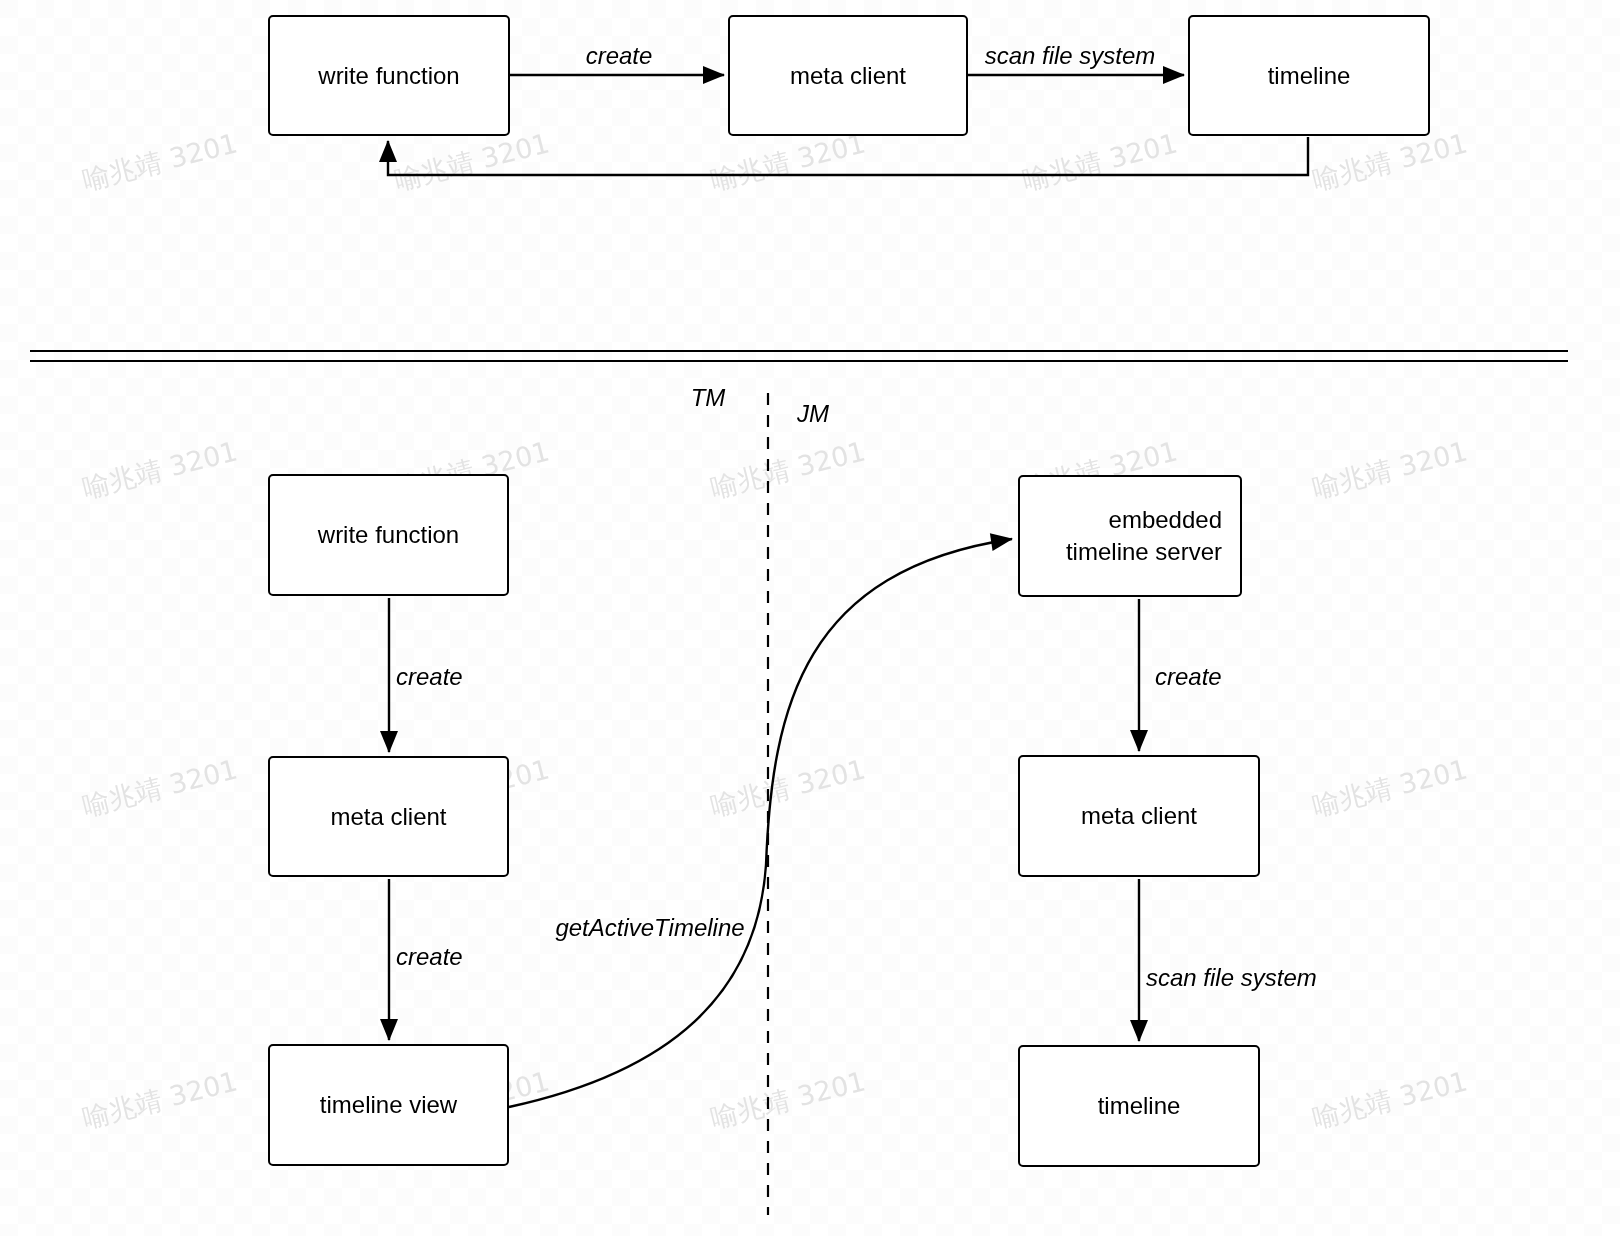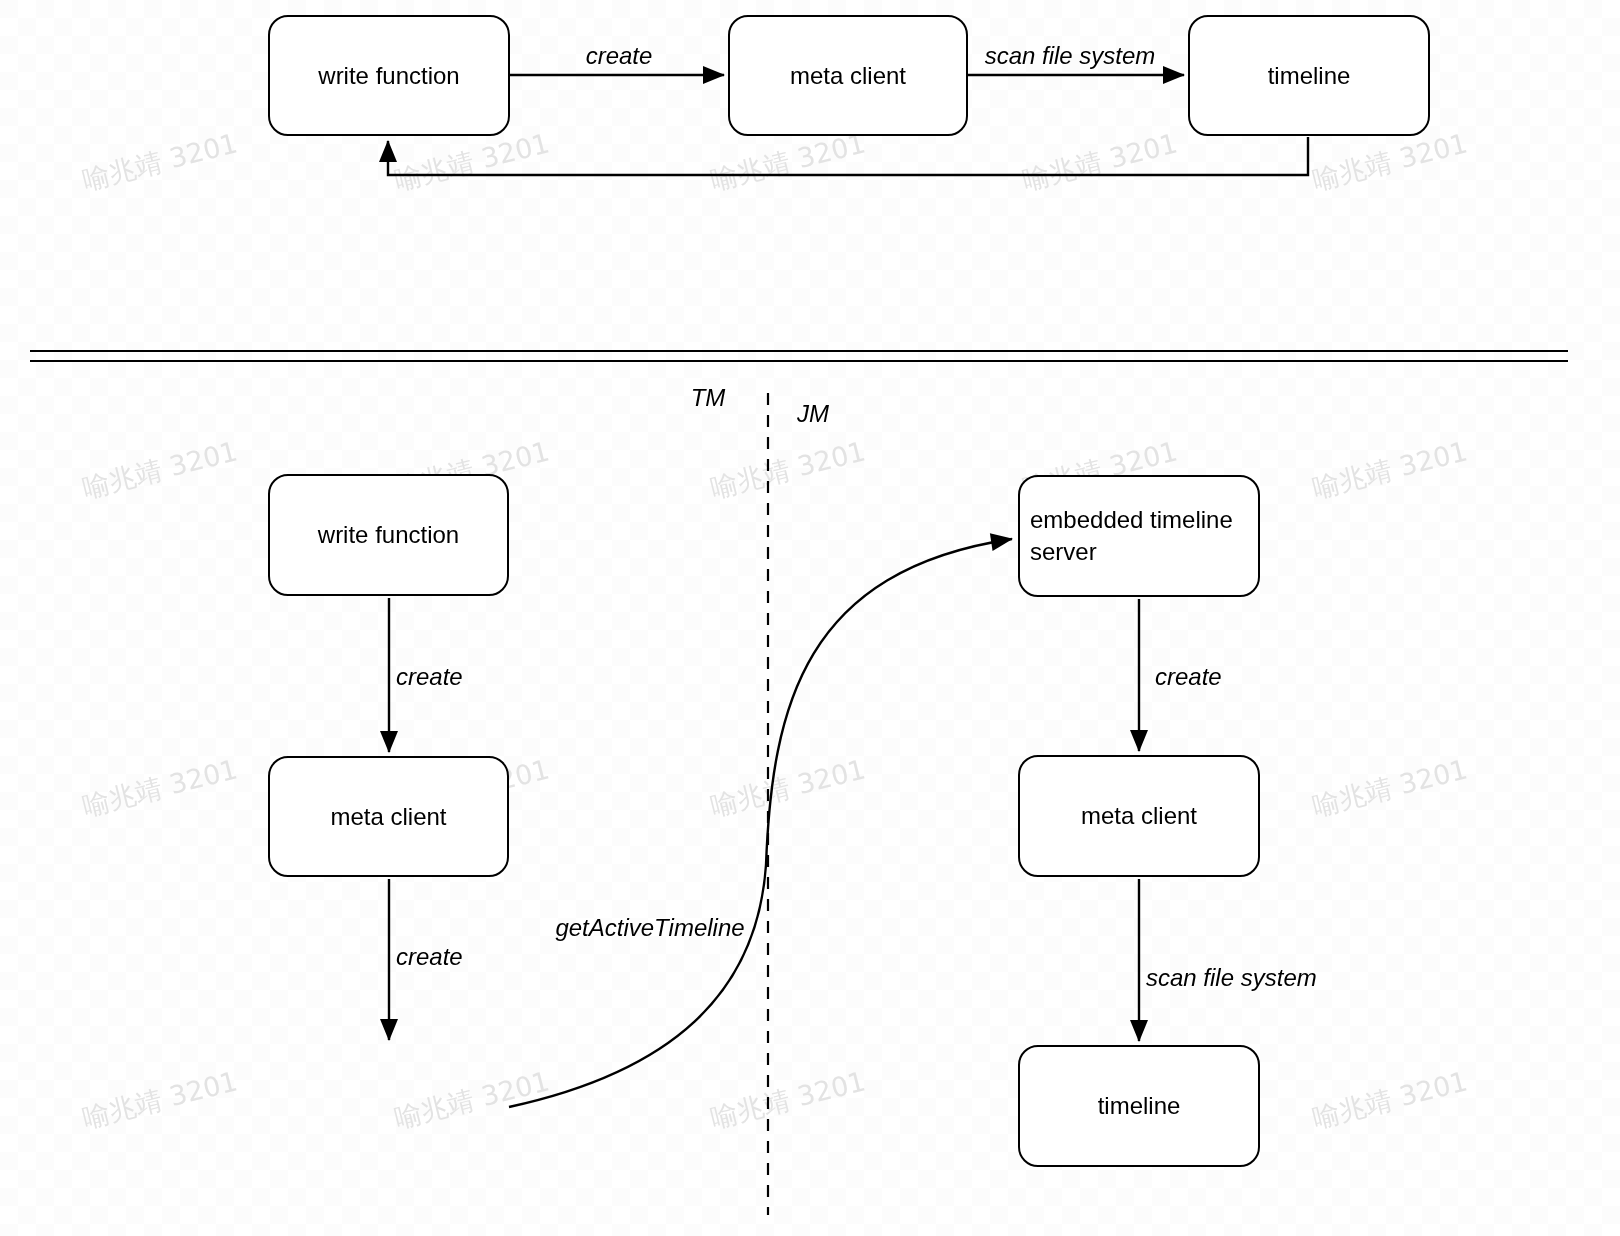--- a/index.html
+++ b/index.html
@@ -12,25 +12,25 @@
     position:relative;width:1620px;height:1236px;overflow:hidden;
     background:
       repeating-conic-gradient(#ffffff 0% 25%, #fcfcfc 0% 50%) 0 0 / 36px 36px;
   }
   .layer{position:absolute;left:0;top:0;width:1620px;height:1236px;}
   svg.layer{pointer-events:none;}
   .box{
     position:absolute;
     background:#fff;
     border:2.5px solid #000;
-    border-radius:20px;
+    border-radius:5px;
     display:flex;align-items:center;justify-content:center;
-    text-align:left;
+    text-align:right;
     font-size:24px;line-height:1.32;
-    padding:0 10px;box-sizing:border-box;
+    padding:0 18px;box-sizing:border-box;
   }
   .lbl{
     position:absolute;
     font-size:24px;line-height:1.1;
     white-space:nowrap;
     font-style:italic;
   }
   .lbl.center{transform:translate(-50%,-50%);}
   .lbl.vmid{transform:translateY(-50%);}
   .wm{
@@ -115,22 +115,25 @@
 
   <div class="lbl center" style="left:708px;top:398px">TM</div>
   <div class="lbl center" style="left:813px;top:414px">JM</div>
 
   <div class="box" style="left:268px;top:474px;width:241px;height:122px">
     <span>write function</span>
   </div>
   <div class="box" style="left:268px;top:756px;width:241px;height:121px">
     <span>meta client</span>
   </div>
+  <div class="box" style="left:268px;top:1044px;width:241px;height:122px">
+    <span>timeline view</span>
+  </div>
 
-  <div class="box" style="left:1018px;top:475px;width:242px;height:122px">
+  <div class="box" style="left:1018px;top:475px;width:224px;height:122px">
     <span>embedded timeline server</span>
   </div>
   <div class="box" style="left:1018px;top:755px;width:242px;height:122px">
     <span>meta client</span>
   </div>
   <div class="box" style="left:1018px;top:1045px;width:242px;height:122px">
     <span>timeline</span>
   </div>
 
   <div class="lbl vmid" style="left:396px;top:677px">create</div>

